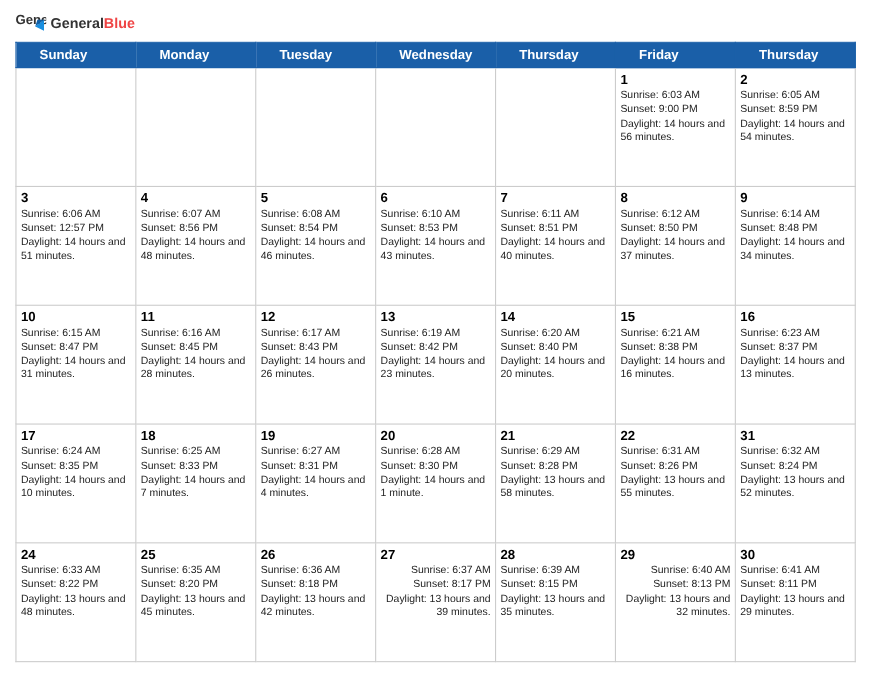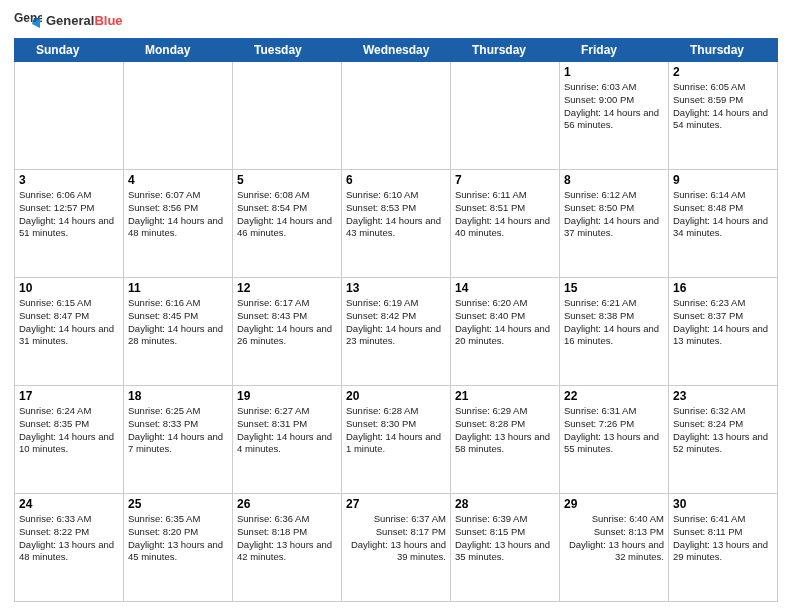--- a/index.html
+++ b/index.html
@@ -257,25 +257,25 @@
           </td>
           <td>
             <span class="day-num">21</span>
             <div class="day-info" style="white-space: pre-line;">Sunrise: 6:29 AM
 Sunset: 8:28 PM
 Daylight: 13 hours and 58 minutes.</div>
           </td>
           <td>
             <span class="day-num">22</span>
             <div class="day-info" style="white-space: pre-line;">Sunrise: 6:31 AM
-Sunset: 7:26 PM
+Sunset: 8:26 PM
 Daylight: 13 hours and 55 minutes.</div>
           </td>
           <td>
-            <span class="day-num">23</span>
+            <span class="day-num">31</span>
             <div class="day-info" style="white-space: pre-line;">Sunrise: 6:32 AM
 Sunset: 8:24 PM
 Daylight: 13 hours and 52 minutes.</div>
           </td>
         </tr>
         <tr>
           <td>
             <span class="day-num">24</span>
             <div class="day-info" style="white-space: pre-line;">Sunrise: 6:33 AM
 Sunset: 8:22 PM

